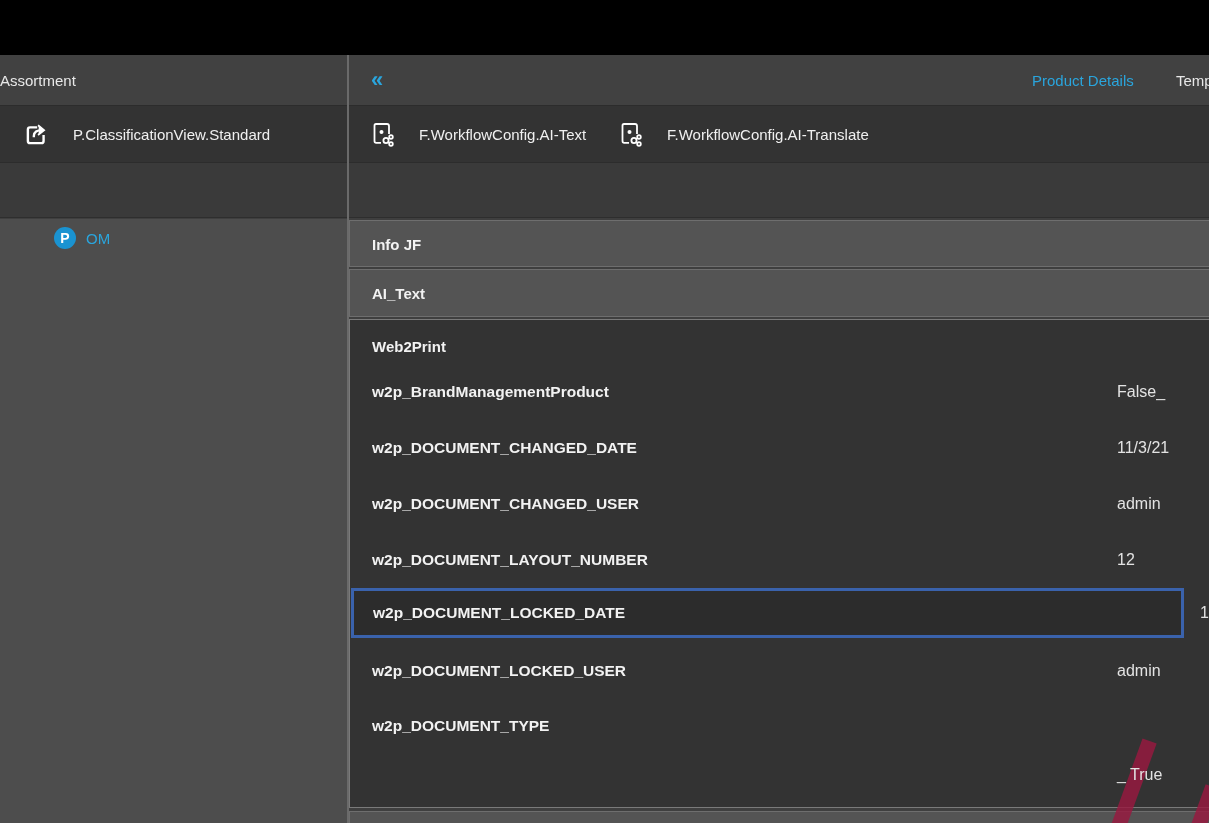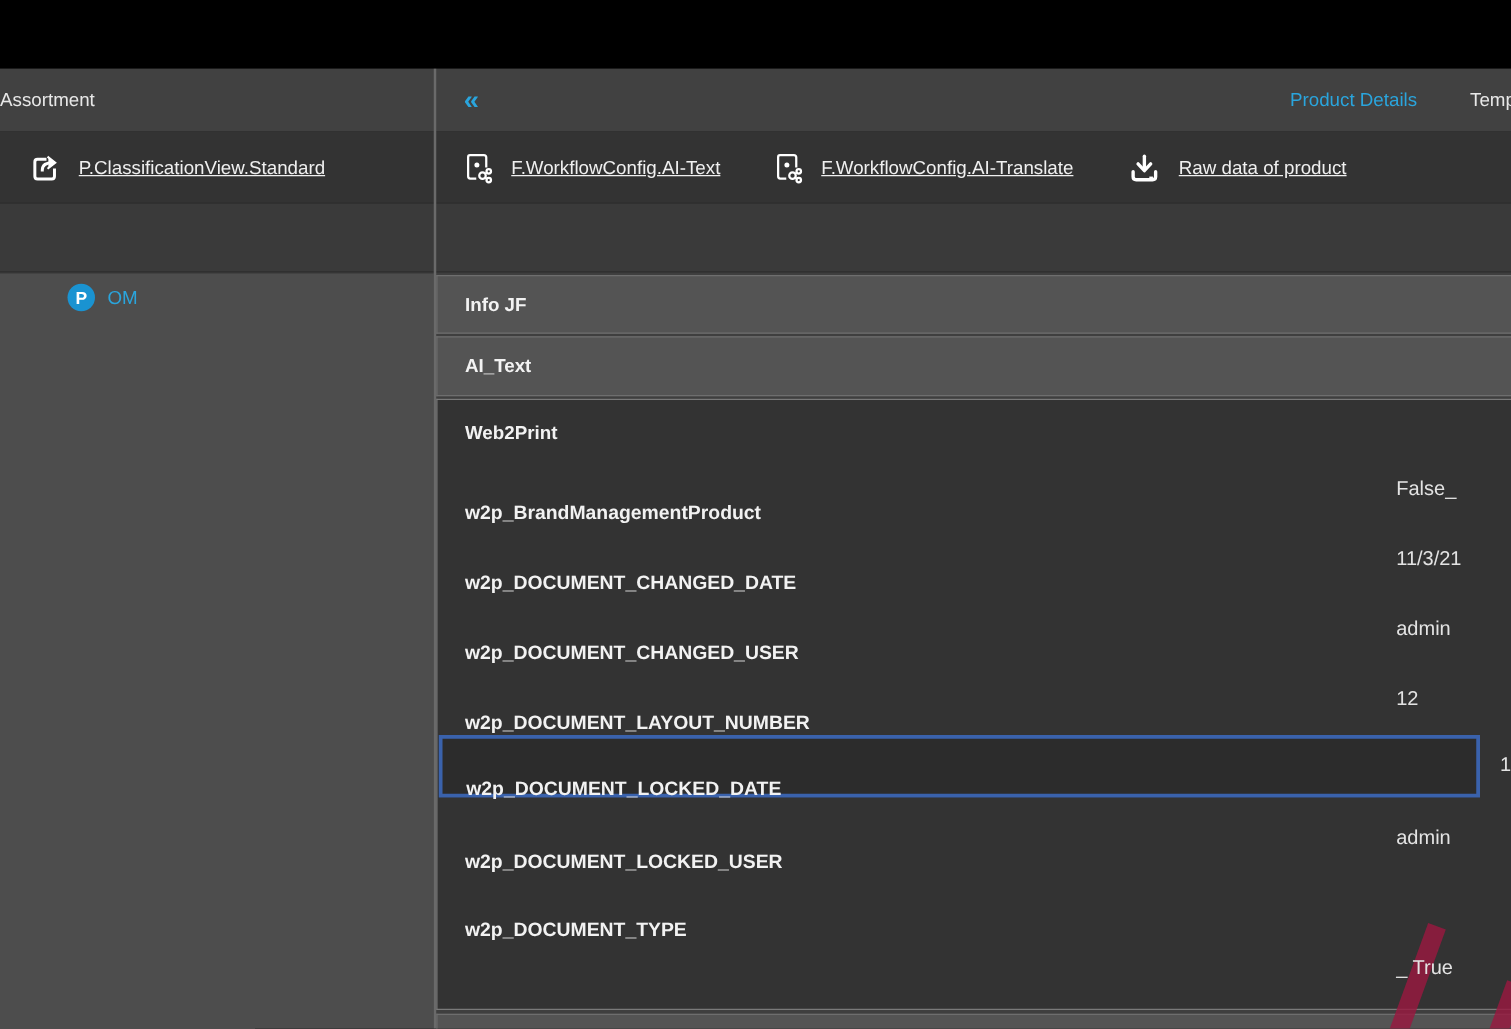--- a/index.html
+++ b/index.html
@@ -21,22 +21,22 @@
   
   .assortment-title { position:absolute; left:0; top:55px; width:347px; height:51px; line-height:51px;
     text-align:left; color:#e8e8e8; font-size:15px; }
   .collapse-chevrons { position:absolute; left:371px; top:55px; height:51px; line-height:49px;
     color:var(--accent); font-size:22px; font-weight:bold; cursor:pointer; }
   .tab { position:absolute; top:55px; height:51px; line-height:51px; font-size:15px; cursor:pointer; white-space:nowrap; }
   .tab-product-details { left:1032px; color:var(--accent); }
   .tab-template { left:1176px; color:#e8e8e8; }
 
   
-  .tb-item { position:absolute; top:106px; height:57px; display:flex; align-items:center; gap:14px;
-    color:#f0f0f0; font-size:15px; cursor:pointer; white-space:nowrap;text-decoration:underline; }
+  .tb-item { position:absolute; top:106px; height:57px; display:flex; align-items:center; gap:24px;
+    color:#f0f0f0; font-size:15px; cursor:pointer; white-space:nowrap; }
   .tb-item svg { display:block; }
   .tb-classification { left:23px; }
   .tb-wf1 { left:371px; }
   .tb-wf2 { left:619px; }
   .tb-raw { left:902px; }
 
   
   .tree-item { position:absolute; left:0; top:224px; width:347px; height:28px; display:flex;
     align-items:center; cursor:pointer; }
   .p-badge { position:absolute; left:54px; width:22px; height:22px; border-radius:50%;
@@ -53,21 +53,21 @@
   .sec-aitext { top:269px; height:48px; }
   .sec-bottom { top:811px; height:20px; }
 
   .expanded-panel { position:absolute; left:349px; top:319px; width:866px; height:489px;
     background:#333333; border:1px solid #7a7a7a; border-right:none; }
   .panel-title { position:absolute; left:22px; top:15px; height:24px; line-height:24px;
     color:#f2f2f2; font-weight:bold; font-size:15px; }
 
   .attr-row { position:absolute; left:0; right:0; height:48px; cursor:pointer; }
   .attr-name { position:absolute; left:22px; top:50%; transform:translateY(-50%);
-    color:#f2f2f2; font-weight:bold; font-size:15.5px; white-space:nowrap;margin-top:19px; }
+    color:#f2f2f2; font-weight:bold; font-size:15.5px; white-space:nowrap; }
   .attr-value { position:absolute; left:767px; top:50%; transform:translateY(-50%);
     color:#e3e3e3; font-size:16px; white-space:nowrap; z-index:6; }
   .attr-row.selected { left:1px; right:auto; width:833px; height:50px;
     border:3px solid var(--selection); background:#2c2c2c;padding-left:48px; }
   .attr-row.selected .attr-name  { left:19px; }
   .attr-row.selected .attr-value { left:798px;margin-left:48px; }
 
   
   .watermark-stripe { position:absolute; background:var(--watermark); opacity:0.82; z-index:5; }
   .stripe-1 { left:1125px; top:738px; width:15px; height:100px; transform:rotate(20deg); }
@@ -125,31 +125,20 @@
         <circle cx="10.5" cy="11" r="2" fill="#ffffff" stroke="none"></circle>
         <circle cx="15" cy="19.5" r="2.6"></circle>
         <circle cx="20" cy="16" r="1.8"></circle>
         <circle cx="20" cy="23" r="1.8"></circle>
         <path d="M17 18 L19 16.8 M17 21 L19 22.4" stroke-width="1.3"></path>
       </svg>
     </span>
     <span>F.WorkflowConfig.AI-Translate</span>
   </div>
 
-  <div class="tb-item tb-raw">
-    <span>
-      <svg width="27" height="27" viewBox="0 0 24 24" fill="none" stroke="#ffffff" stroke-width="2.4" stroke-linecap="round">
-        <path d="M12 3.5 V12.5"></path>
-        <path d="M7.5 9 L12 13.8 L16.5 9" fill="none" stroke-linejoin="round"></path>
-        <path d="M4 14.5 V18.2 C4 19.6 4.8 20.3 6.2 20.3 H17.8 C19.2 20.3 20 19.6 20 18.2 V14.5"></path>
-        <rect x="15.5" y="18" width="2.6" height="1.6" fill="#ffffff" stroke="none"></rect>
-      </svg>
-    </span>
-    <span>Raw data of product</span>
-  </div>
 
   <div class="tree-item">
     <span class="p-badge">P</span>
     <span class="tree-label">OM</span>
   </div>
 
   <div class="section-row sec-info">
     <span class="section-label">Info JF</span>
   </div>
   <div class="section-row sec-aitext">

